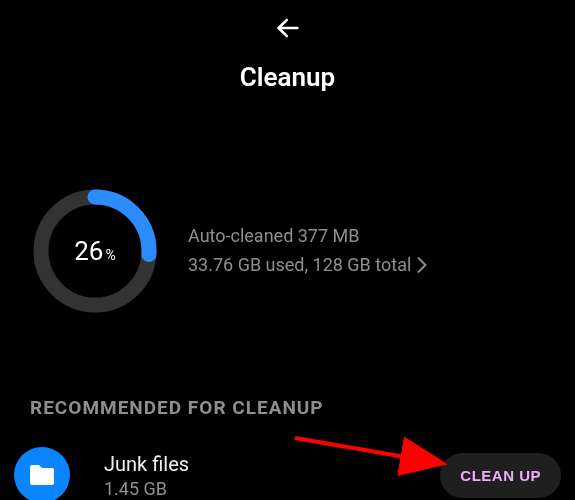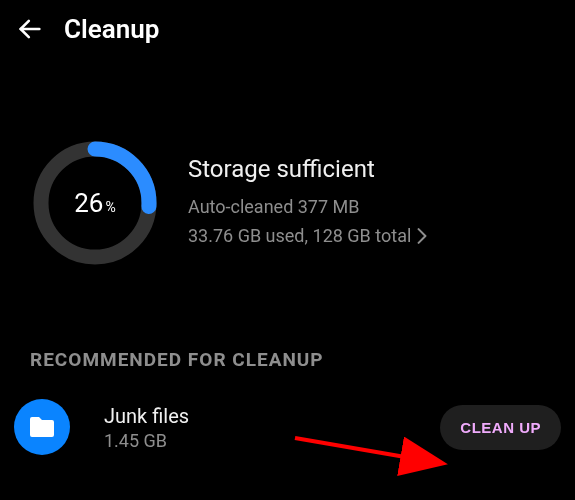--- a/index.html
+++ b/index.html
@@ -10,20 +10,21 @@
       color: #fff;
       font-family: -apple-system, BlinkMacSystemFont, "Segoe UI", Roboto, Arial, sans-serif;
       overflow: hidden;
       position: relative;
     }
     .header {
       display: flex;
       align-items: center;
       padding: 14px 16px;
       gap: 20px;
+      flex-direction: column;
     }
     .back-btn {
       display: flex;
       align-items: center;
       justify-content: center;
       cursor: pointer;
     }
     .title {
       font-size: 26px;
       font-weight: 600;
@@ -142,21 +143,20 @@
     <svg width="130" height="130" viewBox="0 0 130 130">
       <circle cx="65" cy="65" r="54" fill="none" stroke="#333333" stroke-width="15"></circle>
       <circle cx="65" cy="65" r="54" fill="none" stroke="#2b8cff" stroke-width="15" stroke-dasharray="88.2 339.3" stroke-linecap="round" transform="rotate(-90 65 65)"></circle>
     </svg>
     <div class="ring-label">
       <span class="ring-num">26</span>
       <span class="ring-pct">%</span>
     </div>
   </div>
   <div class="storage-text">
-    <div class="storage-title">Storage sufficient</div>
     <div class="storage-sub">Auto-cleaned 377 MB</div>
     <div class="storage-sub storage-row2">
       <span>33.76 GB used, 128 GB total</span>
       <svg class="chevron-right" width="10" height="16" viewBox="0 0 8 14" fill="none" stroke="#8e8e8e" stroke-width="1.8" stroke-linecap="round" stroke-linejoin="round">
         <polyline points="1 1 7 7 1 13"></polyline>
       </svg>
     </div>
   </div>
 </div>
 

